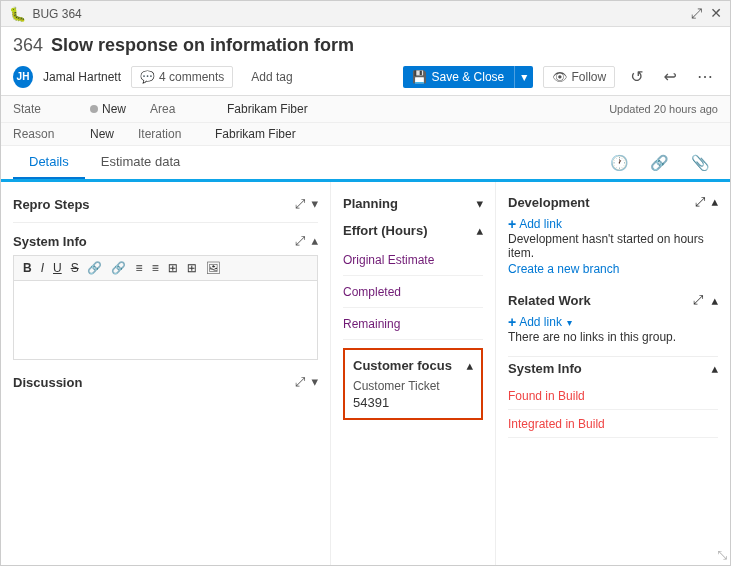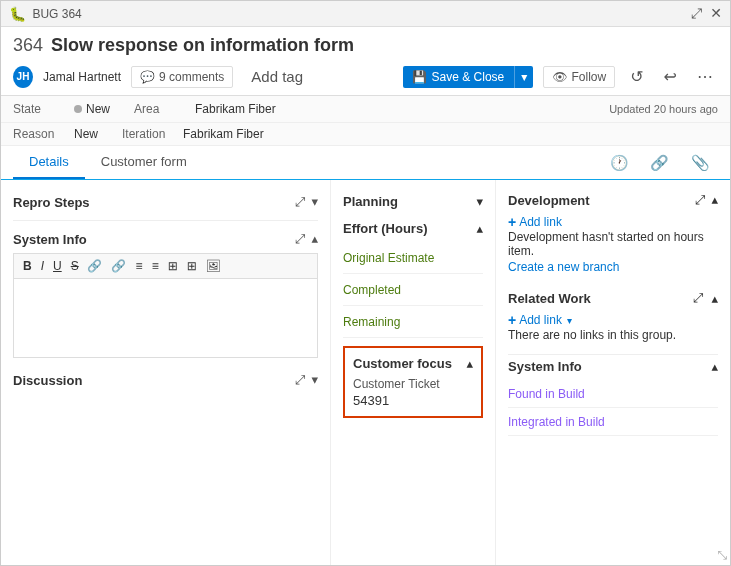--- a/index.html
+++ b/index.html
@@ -15,38 +15,38 @@
     
     .header { padding: 8px 12px 6px; border-bottom: 1px solid #ddd; }
     .bug-title { display: flex; align-items: center; gap: 8px; margin-bottom: 8px; }
     .bug-id { font-size: 18px; color: #555; font-weight: 400; }
     .bug-name { font-size: 18px; font-weight: 600; color: #333; }
 
     .toolbar { display: flex; align-items: center; gap: 10px; margin-bottom: 0; }
     .user-avatar { width: 20px; height: 22px; border-radius: 50%; background: #0078d4; display: flex; align-items: center; justify-content: center; color: white; font-size: 10px; font-weight: bold; }
     .user-name { font-size: 12px; color: #333; }
     .comments-btn { display: flex; align-items: center; gap: 4px; font-size: 12px; color: #555; cursor: pointer; padding: 3px 8px; border: 1px solid #ddd; border-radius: 2px; background: #fff; }
-    .add-tag-btn { font-size: 15px; color: #555; cursor: pointer; padding: 3px 8px; }
+    .add-tag-btn { font-size: 12px; color: #555; cursor: pointer; padding: 3px 8px; }
     .spacer { flex: 1; }
     .save-close-btn { display: flex; align-items: center; background: #0078d4; color: white; border: none; border-radius: 2px; cursor: pointer; font-size: 12px; }
     .save-close-main { padding: 4px 10px; display: flex; align-items: center; gap: 4px; }
     .save-close-dropdown { padding: 4px 6px; border-left: 1px solid rgba(255,255,255,0.3); display: flex; align-items: center; }
     .follow-btn { display: flex; align-items: center; gap: 4px; font-size: 12px; color: #555; cursor: pointer; padding: 3px 8px; border: 1px solid #ddd; border-radius: 2px; background: #fff; }
     .icon-btn { font-size: 16px; color: #555; cursor: pointer; padding: 3px 5px; }
 
     
     .meta-row { display: flex; align-items: center; padding: 6px 12px; border-bottom: 1px solid #eee; background: #fafafa; gap: 0; }
-    .meta-item { display: flex; align-items: flex-end; gap: 6px; margin-right: 24px; }
+    .meta-item { display: flex; align-items: flex-end; gap: 22px; margin-right: 24px; }
     .meta-label { color: #666; font-size: 12px; min-width: 55px; }
     .meta-value { font-size: 12px; color: #333; display: flex; align-items: center; gap: 4px; }
     .state-dot { width: 8px; height: 8px; border-radius: 50%; background: #aaa; }
     .meta-right { margin-left: auto; font-size: 11px; color: #666; }
 
     
-    .tabs-row { display: flex; align-items: center; padding: 0 12px; border-bottom: 1px solid #0ea5e9; background: #fff; }
+    .tabs-row { display: flex; align-items: center; padding: 0 12px; border-bottom: 3px solid #0ea5e9; background: #fff; }
     .tab { padding: 8px 16px; font-size: 13px; cursor: pointer; color: #555; border-bottom: 2px solid transparent; }
     .tab.active { color: #0078d4; border-bottom: 2px solid #0078d4; }
     .tab-icons { margin-left: auto; display: flex; gap: 6px; }
     .tab-icon { padding: 4px 8px; cursor: pointer; color: #555; font-size: 15px; }
 
     
     .content-area { display: flex; height: calc(566px - 175px); overflow: hidden; }
 
     
     .left-panel { width: 330px; border-right: 1px solid #eee; padding: 8px 12px; overflow-y: auto; }
@@ -60,21 +60,21 @@
     .editor-btn.italic { font-style: italic; }
     .editor-btn.underline { text-decoration: underline; }
     .editor-area { border: 1px solid #ddd; min-height: 80px; background: #fff; padding: 4px; margin-bottom: 8px; }
     .separator { border: none; border-top: 1px solid #eee; margin: 4px 0; }
 
     
     .middle-panel { width: 165px; border-right: 1px solid #eee; padding: 8px 12px; overflow-y: auto; }
     .planning-header { display: flex; align-items: center; justify-content: space-between; padding: 6px 0; }
     .effort-header { display: flex; align-items: center; justify-content: space-between; padding: 6px 0; }
     .effort-item { padding: 8px 0; border-bottom: 1px solid #f0f0f0; }
-    .effort-label { font-size: 12px; color: #4d7c0f; }
+    .effort-label { font-size: 12px; color: #701a75; }
     .customer-focus-box { border: 2px solid #d83b01; margin-top: 8px; padding: 8px; }
     .customer-focus-header { display: flex; align-items: center; justify-content: space-between; padding-bottom: 6px; }
     .customer-focus-title { font-size: 13px; font-weight: 600; color: #333; }
     .customer-ticket-label { font-size: 12px; color: #555; }
     .customer-ticket-value { font-size: 13px; color: #333; font-weight: 400; margin-top: 2px; }
 
     
     .right-panel { flex: 1; padding: 8px 12px; overflow-y: auto; }
     .dev-section { margin-bottom: 12px; }
     .dev-header { display: flex; align-items: center; justify-content: space-between; padding: 4px 0 6px; }
@@ -85,21 +85,21 @@
     .dev-action { font-size: 12px; color: #0078d4; cursor: pointer; }
     .related-work-section { margin-bottom: 12px; }
     .related-header { display: flex; align-items: center; justify-content: space-between; padding: 4px 0 6px; }
     .related-title { font-size: 13px; font-weight: 600; color: #333; }
     .related-actions { display: flex; align-items: center; gap: 8px; }
     .no-links-msg { font-size: 12px; color: #333; }
     .system-info-right { }
     .sys-header { display: flex; align-items: center; justify-content: space-between; padding: 4px 0 6px; border-top: 1px solid #eee; }
     .sys-title { font-size: 13px; font-weight: 600; color: #333; }
     .sys-item { padding: 6px 0; border-bottom: 1px solid #f0f0f0; }
-    .sys-label { font-size: 12px; color: #8b5cf6; }
+    .sys-label { font-size: 12px; color: #ef4444; }
 
     
     .resize-handle { position: absolute; bottom: 4px; right: 4px; color: #aaa; font-size: 12px; }
   </style>
 </head>
 <body>
 
 <div class="title-bar">
   <span class="title-bar-icon">🐛</span>
   <span class="title-bar-text">BUG 364</span>
@@ -114,21 +114,21 @@
     <span class="bug-id">364</span>
     <span class="bug-name">Slow response on information form</span>
   </div>
   <div class="toolbar">
     <div class="user-avatar">
       <span>JH</span>
     </div>
     <span class="user-name">Jamal Hartnett</span>
     <button class="comments-btn">
       <span>💬</span>
-      <span>9 comments</span>
+      <span>4 comments</span>
     </button>
     <span class="add-tag-btn">Add tag</span>
     <div class="spacer"></div>
     <div class="save-close-btn">
       <div class="save-close-main">
         <span>💾</span>
         <span>Save &amp; Close</span>
       </div>
       <div class="save-close-dropdown">▾</div>
     </div>
@@ -162,21 +162,21 @@
     <span class="meta-value">New</span>
   </div>
   <div class="meta-item">
     <span class="meta-label">Iteration</span>
     <span class="meta-value">Fabrikam Fiber</span>
   </div>
 </div>
 
 <div class="tabs-row">
   <div class="tab active">Details</div>
-  <div class="tab">Customer form</div>
+  <div class="tab">Estimate data</div>
   <div class="tab-icons">
     <span class="tab-icon">🕐</span>
     <span class="tab-icon">🔗</span>
     <span class="tab-icon">📎</span>
   </div>
 </div>
 
 <div class="content-area">
 
   <div class="left-panel">

